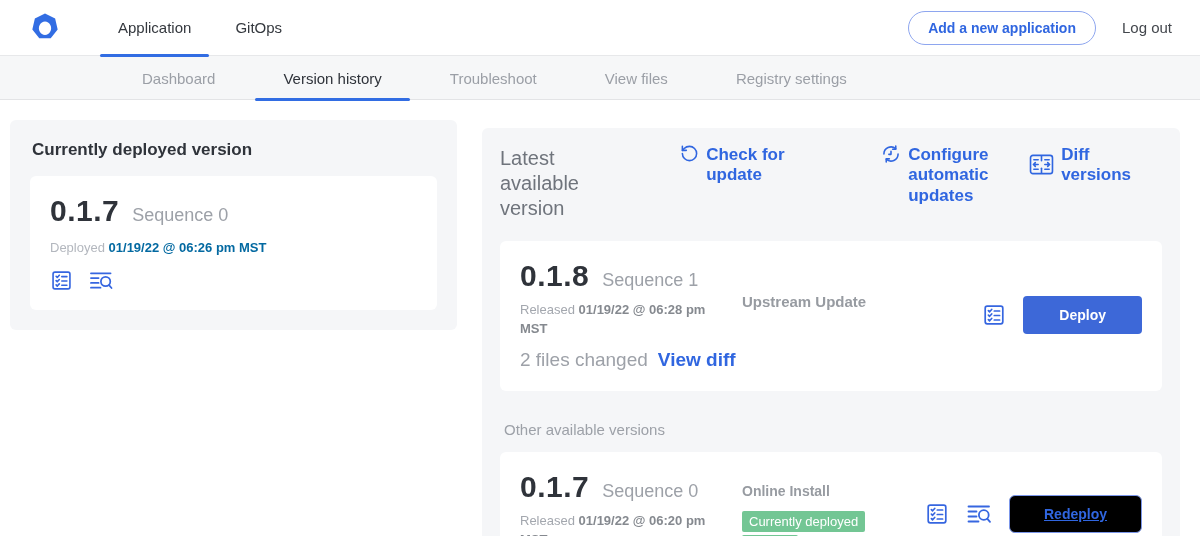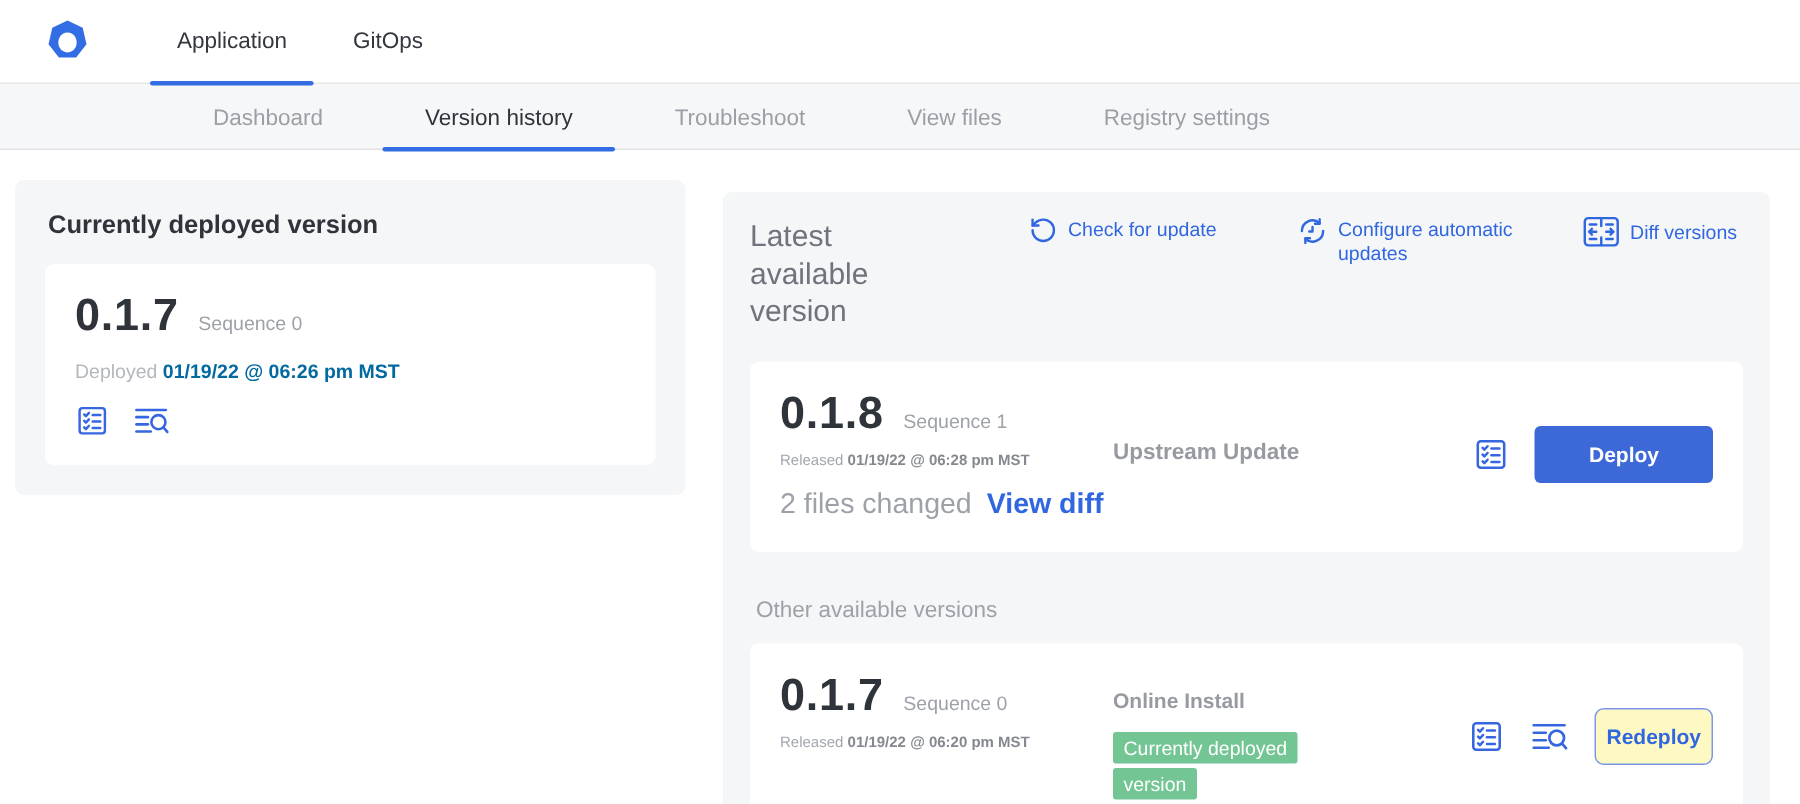--- a/index.html
+++ b/index.html
@@ -50,44 +50,44 @@
   .main { display:flex; align-items:flex-start; padding:20px 20px 0 10px; gap:25px; }
 
   .panel { background:#f5f6f8; border-radius:6px; }
   .deployed-panel { width:447px; padding:20px; }
   .deployed-panel h2 { margin:0 0 16px 2px; font-size:17px; font-weight:700; color:#2f333a; }
 
   .white-card { background:#fff; border-radius:6px; padding:18px 20px; }
 
   .version-row { display:flex; align-items:baseline; gap:13px; }
   .version-num { font-size:30px; font-weight:700; color:#2f333a; letter-spacing:.5px; }
-  .sequence { font-size:13px; color:#9da1a8; }
+  .sequence { font-size:18px; color:#9da1a8; }
 
   .deployed-line { margin-top:12px; font-size:13px; color:#b3b7be; }
   .deployed-line .date { font-weight:700; color:#0369a1; }
 
   .icon-row { display:flex; align-items:center; gap:15px; margin-top:14px; color:#3666e0; }
   .icon-btn { display:inline-flex; color:#3666e0; cursor:pointer; }
 
   
   .available-panel { flex:1; padding:16px 18px 24px; margin-top:8px; min-height:432px; }
 
   .available-header { display:flex; align-items:flex-start; }
   .available-title { width:128px; font-size:20px; color:#6f747c; font-weight:500; line-height:1.25; margin-top:2px; }
   .header-action {
     display:flex; align-items:flex-start; gap:7px; color:#3066e0; cursor:pointer;
   }
-  .header-action .lbl { font-size:13px; font-weight:400; line-height:1.2; max-width:128px; margin-top:1px; }
+  .header-action .lbl { font-size:17px; font-weight:700; line-height:1.2; max-width:128px; margin-top:1px; }
   .act-check { margin-left:58px; }
   .act-auto { margin-left:54px; }
   .act-diff { margin-left:auto; margin-right:4px; align-items:center; }
 
   .release-card { margin-top:20px; display:flex; align-items:flex-start; padding:18px 20px 20px; }
   .rc-left { width:222px; }
-  .released-line { margin-top:8px; font-size:10px; line-height:1.45; color:#a3a7ae; width:208px; }
+  .released-line { margin-top:8px; font-size:13px; line-height:1.45; color:#a3a7ae; width:208px; }
   .released-line .date { font-weight:700; color:#85898f; }
   .files-row { margin-top:10px; font-size:19px; color:#9da1a8; display:flex; gap:10px; align-items:center; }
   .view-diff { color:#3066e0; font-weight:700; cursor:pointer; }
 
   .rc-mid { flex:1; padding-top:34px; }
   .source-label { font-size:15px; font-weight:600; color:#979ba1; }
   .rc-mid.other { padding-top:12px; }
   .rc-mid.other .source-label { font-size:14px; }
 
   .deployed-badge {
@@ -96,22 +96,22 @@
     -webkit-box-decoration-break:clone; box-decoration-break:clone;
   }
   .badge-wrap { margin-top:10px; max-width:150px; }
 
   .rc-actions { margin-left:auto; display:flex; align-items:center; gap:17px; align-self:center; color:#3666e0; }
   .deploy-btn {
     background:#3d68d8; border:none; color:#fff; font-family:inherit;
     font-size:14px; font-weight:700; padding:11px 36px; border-radius:4px; cursor:pointer;
   }
   .redeploy-btn {
-    background:#fef9c3; border:1px solid #7c97ea; color:#3066e0; font-family:inherit;
-    font-size:14px; font-weight:700; padding:10px 7px; border-radius:6px; cursor:pointer;
+    background:#000000; border:1px solid #7c97ea; color:#3066e0; font-family:inherit;
+    font-size:14px; font-weight:700; padding:10px 34px; border-radius:6px; cursor:pointer;text-decoration:underline;
   }
 
   .other-heading { margin:30px 0 14px 4px; font-size:15px; color:#9da1a8; }
 
   svg { display:block; }
 </style>
 </head>
 <body>
 
 <header class="top-header">
@@ -122,20 +122,24 @@
     </svg>
   </div>
   <nav class="top-tabs">
     <div class="top-tab active">
       <span>Application</span>
     </div>
     <div class="top-tab">
       <span>GitOps</span>
     </div>
   </nav>
+  <div class="header-right">
+    <button class="pill-btn">Add a new application</button>
+    <span class="logout">Log out</span>
+  </div>
 </header>
 
 <nav class="sub-nav">
   <div class="sub-tab">
       <span>Dashboard</span>
     </div>
   <div class="sub-tab active">
       <span>Version history</span>
     </div>
   <div class="sub-tab">

